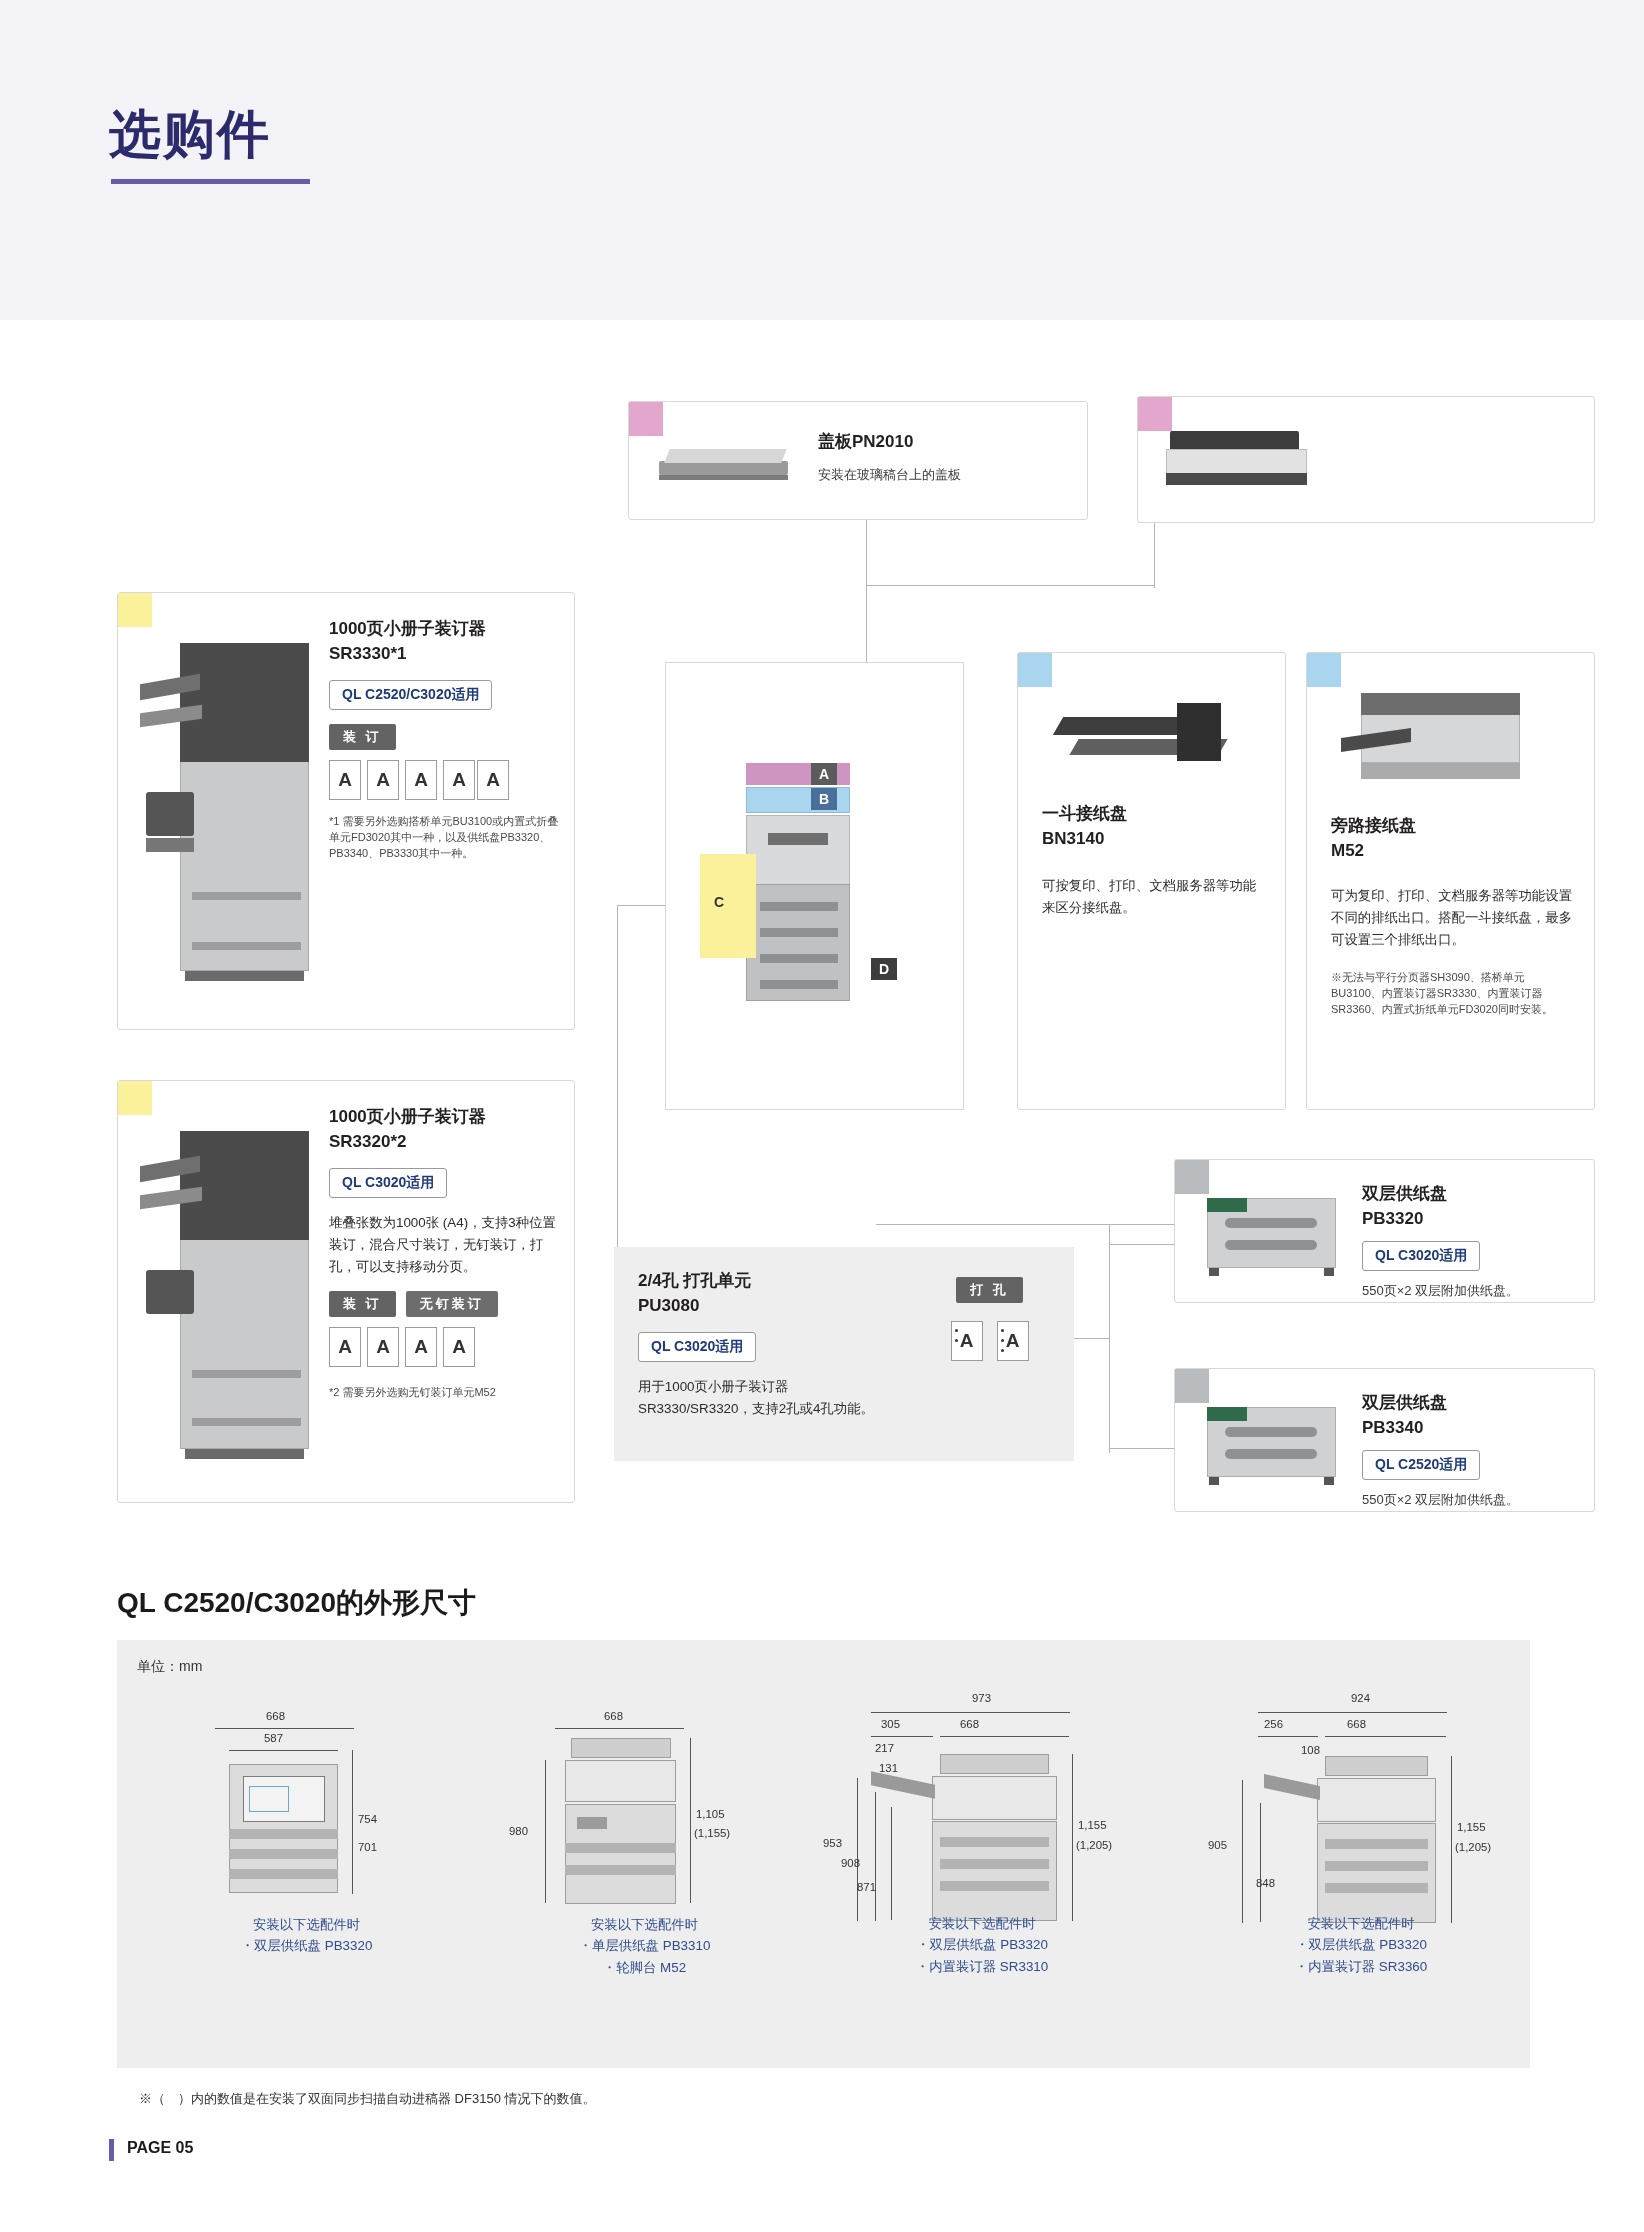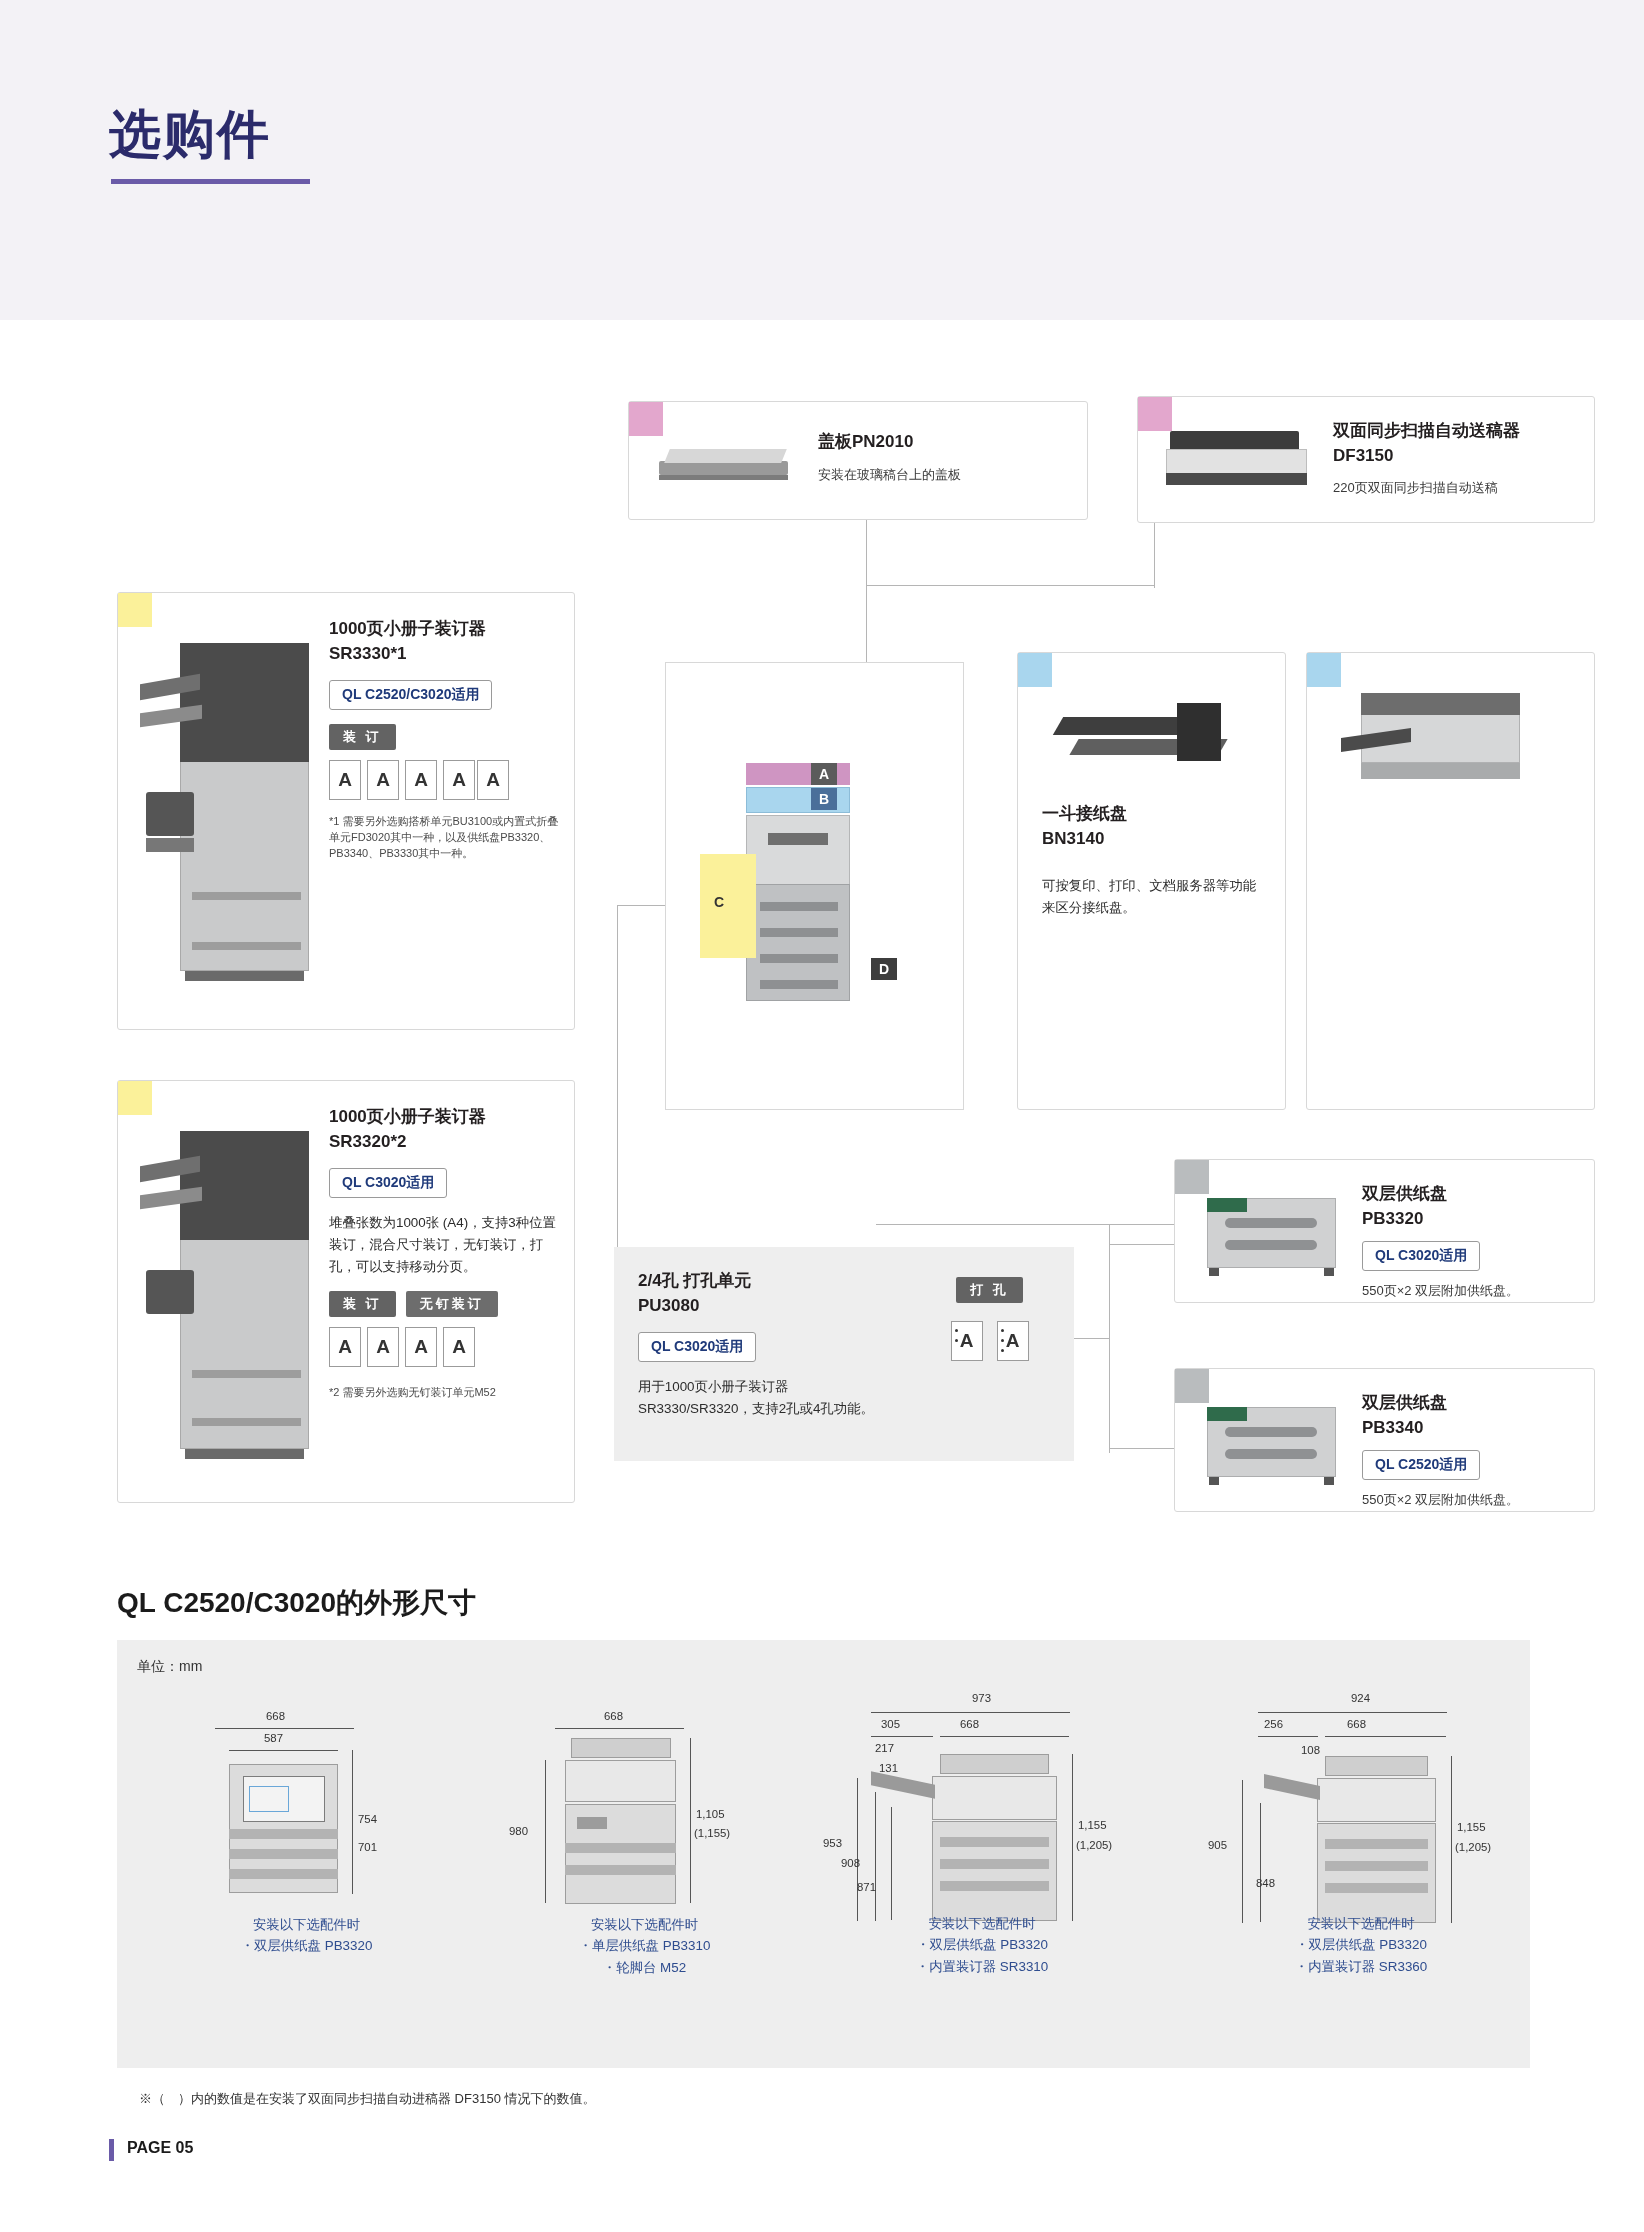--- a/index.html
+++ b/index.html
@@ -132,25 +132,20 @@
   </div>
 </div>
 
 <div class="card" style="left:1137px; top:396px; width:458px; height:127px;">
   <div class="corner pink"></div>
   <div style="position:absolute; left:22px; top:22px; width:159px; height:80px;">
     <div class="pr" style="left:10px; top:12px; width:129px; height:20px; background:#3c3c3c; border-radius:2px;"></div>
     <div class="pr" style="left:6px; top:30px; width:141px; height:26px; background:#e2e2e2; border:1px solid #bdbdbd;"></div>
     <div class="pr" style="left:6px; top:54px; width:141px; height:12px; background:#4a4a4a;"></div>
   </div>
-  <div style="position:absolute; left:195px; top:22px; width:249px;">
-    <div class="c-title" style="white-space:pre-line;">双面同步扫描自动送稿器
-DF3150</div>
-    <div class="c-sub" style="margin-top:10px;">220页双面同步扫描自动送稿</div>
-  </div>
 </div>
 
 <div class="card" style="left:117px; top:592px; width:458px; height:438px;">
   <div class="corner yellow"></div>
 
   <div style="position:absolute; left:22px; top:50px; width:179px; height:358px;">
     <div class="pr" style="left:40px; top:0px; width:129px; height:328px; background:#c9cacb; border:1px solid #a9a9a9;"></div>
     <div class="pr" style="left:40px; top:0px; width:129px; height:119px; background:#4b4b4b;"></div>
     <div class="pr" style="left:0px; top:36px; width:60px; height:16px; background:#6f6f6f; transform:skewY(-10deg);"></div>
     <div class="pr" style="left:0px; top:66px; width:62px; height:14px; background:#8b8b8b; transform:skewY(-8deg);"></div>
@@ -249,20 +244,26 @@
   </div>
 </div>
 
 <div class="card" style="left:1306px; top:652px; width:289px; height:458px;">
   <div class="corner blue"></div>
   <div style="position:absolute; left:34px; top:36px; width:209px; height:109px;">
     <div class="pr" style="left:20px; top:4px; width:159px; height:70px; background:#d6d7d8; border:1px solid #b0b1b2;"></div>
     <div class="pr" style="left:20px; top:4px; width:159px; height:22px; background:#6d6d6d;"></div>
     <div class="pr" style="left:0px; top:44px; width:70px; height:14px; background:#4b4b4b; transform:skewY(-8deg);"></div>
     <div class="pr" style="left:20px; top:74px; width:159px; height:16px; background:#a9abac;"></div>
+  </div>
+  <div style="position:absolute; left:24px; top:161px; width:243px;">
+    <div class="c-title" style="white-space:pre-line;">旁路接纸盘
+M52</div>
+    <div class="c-body" style="margin-top:22px;">可为复印、打印、文档服务器等功能设置不同的排纸出口。搭配一斗接纸盘，最多可设置三个排纸出口。</div>
+    <div class="c-note" style="margin-top:20px;">※无法与平行分页器SH3090、搭桥单元BU3100、内置装订器SR3330、内置装订器SR3360、内置式折纸单元FD3020同时安装。</div>
   </div>
 </div>
 
 <div class="card" style="left:1174px; top:1159px; width:421px; height:144px;">
   <div class="corner gray"></div>
   <div style="position:absolute; left:24px; top:32px; width:149px; height:85px;">
     <div class="pr" style="left:8px; top:6px; width:129px; height:70px; background:#d0d1d2; border:1px solid #adaeaf;"></div>
     <div class="pr" style="left:8px; top:6px; width:40px; height:14px; background:#2f6b4b;"></div>
     <div class="pr" style="left:26px; top:26px; width:92px; height:10px; background:#8f9193; border-radius:5px;"></div>
     <div class="pr" style="left:26px; top:48px; width:92px; height:10px; background:#8f9193; border-radius:5px;"></div>

